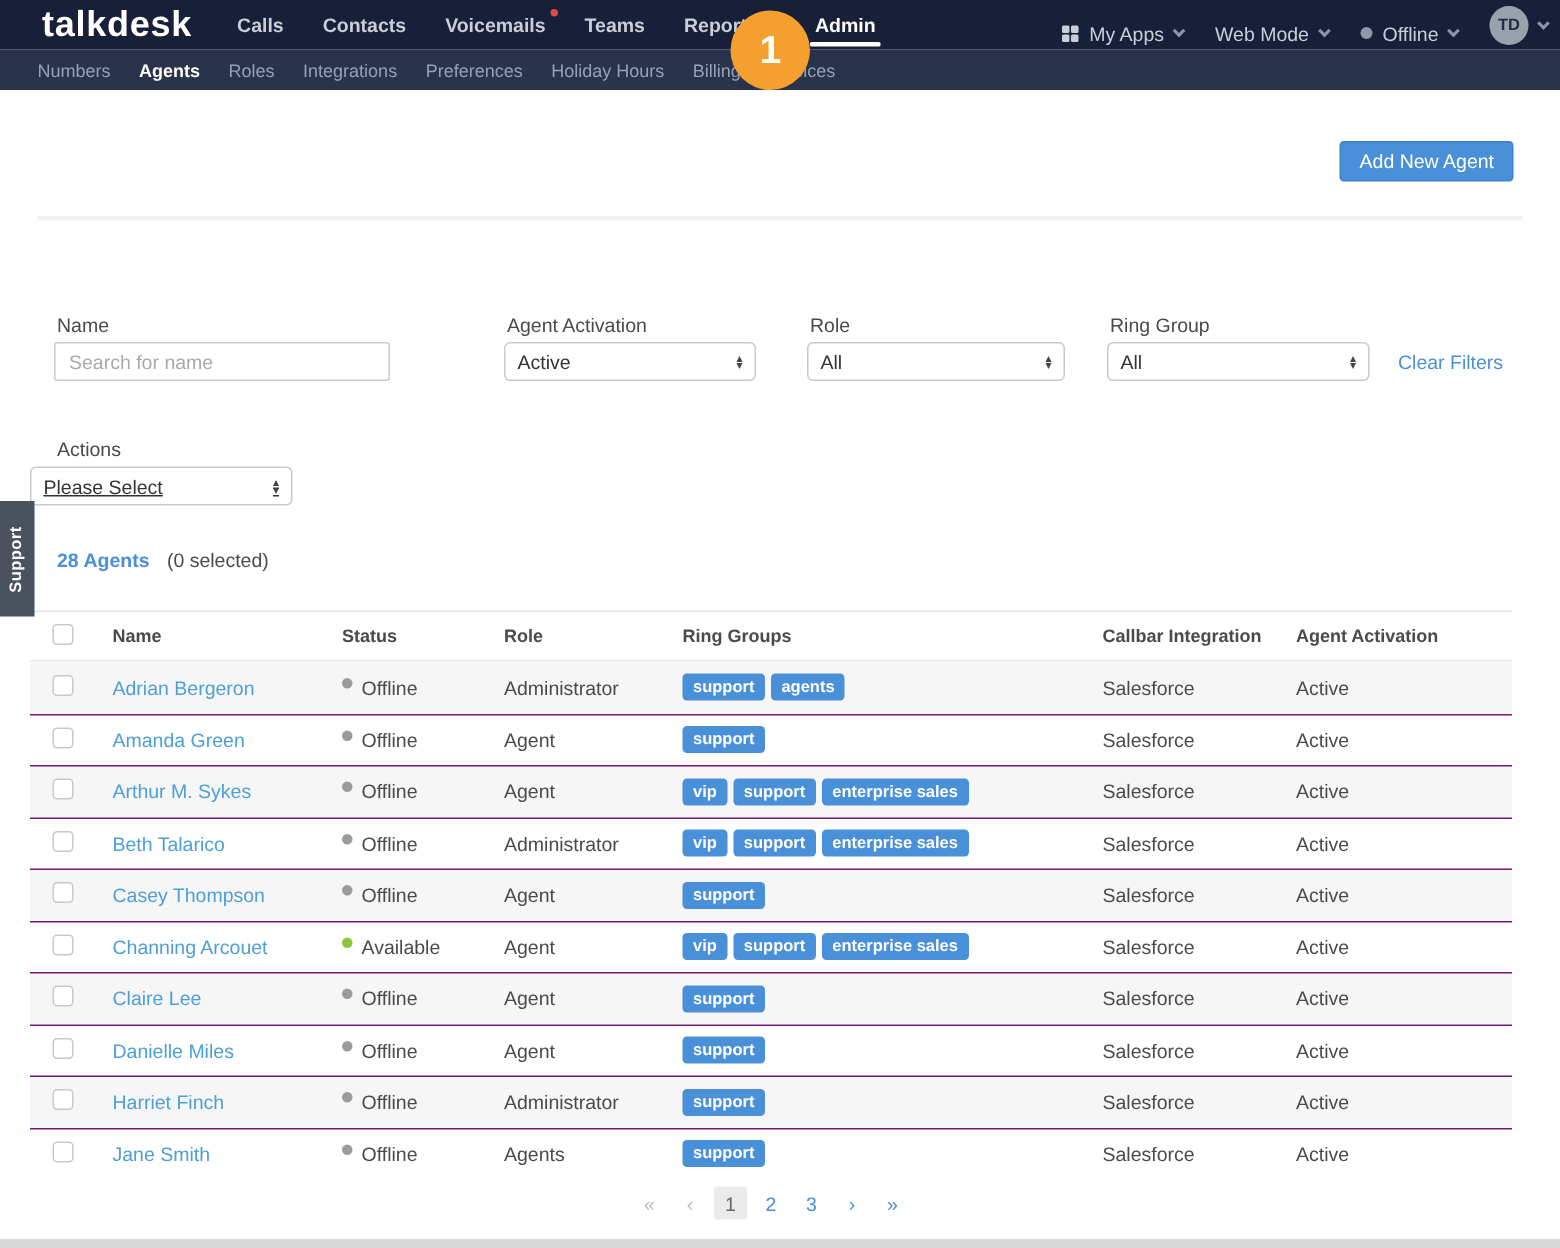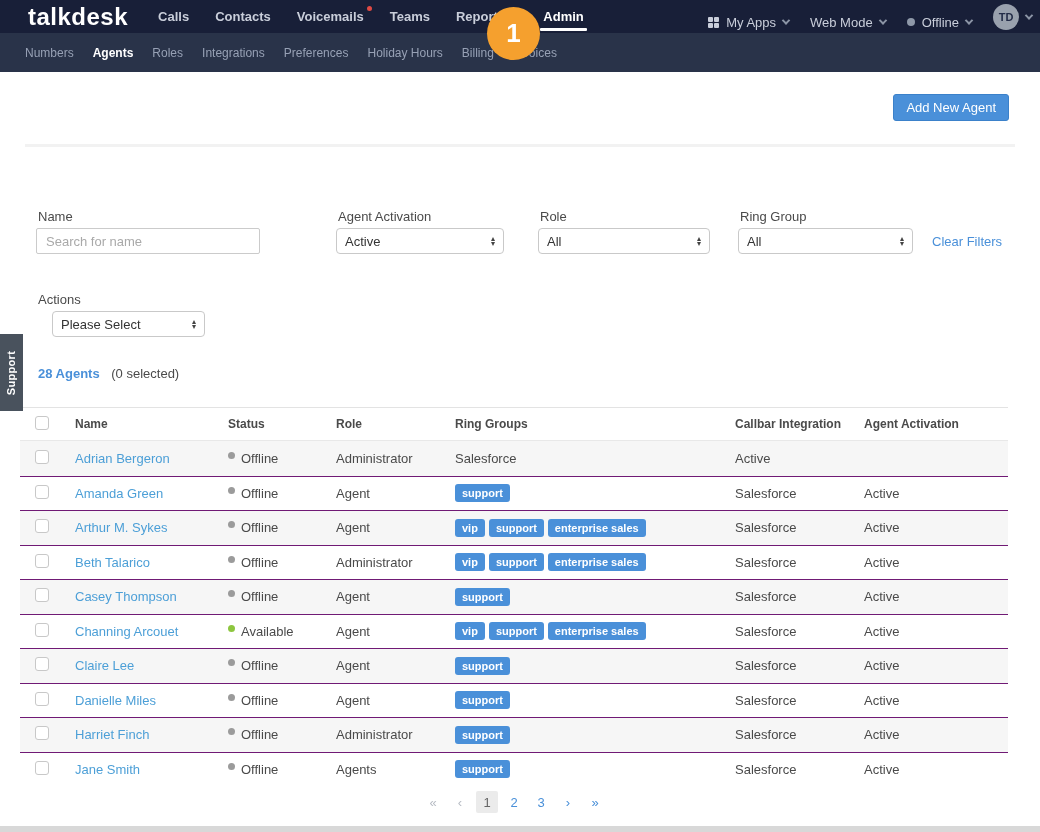--- a/index.html
+++ b/index.html
@@ -34,21 +34,21 @@
   .chev { width:6px; height:6px; border-right:2px solid #8C95A6; border-bottom:2px solid #8C95A6; transform:rotate(45deg) translate(-1px,-1px); }
   .presence-dot { width:8px; height:8px; border-radius:50%; background:#8E98A8; }
   #avatar {
     width:26px; height:26px; border-radius:50%; background:#99A1AD;
     color:#232C47; font-size:11px; font-weight:bold;
     display:flex; align-items:center; justify-content:center;
   }
 
   
   #subnav {
-    position:absolute; top:33px; left:0; right:0; height:39px;
+    position:absolute; top:33px; left:0; right:0; height:27px;
     background:#293349; display:flex; align-items:center;
     padding-left:25px; gap:19px; z-index:4;
   }
   .subnav-item { font-size:12px; color:#97A1B5; cursor:pointer; }
   .subnav-item.active { color:#fff; font-weight:bold; }
 
   
   #annotation-badge {
     position:absolute; left:487px; top:7px; width:53px; height:53px; border-radius:50%;
     color:#fff; font-size:26px; font-weight:bold;
@@ -79,21 +79,21 @@
   #name-input::placeholder { color:#A9A9A9; }
   .select {
     position:absolute; height:26px; background:#fff;
     border:1px solid #C9C9C9; border-radius:4px;
     display:flex; align-items:center; justify-content:space-between;
     padding:0 8px; font-size:13px; color:#333; cursor:pointer;
   }
   #f-activation { left:336px; top:228px; width:168px; }
   #f-role { left:538px; top:228px; width:172px; }
   #f-ring { left:738px; top:228px; width:175px; }
-  #f-actions { left:52px; top:311px; width:153px; }
+  #f-actions { left:20px; top:311px; width:175px;text-decoration:underline; }
   .spinner { display:inline-flex; flex-direction:column; line-height:5px; font-size:8px; color:#444; }
   #clear-filters { position:absolute; left:932px; top:234px; font-size:13px; color:#4A90D9; cursor:pointer; }
 
   
   #summary { position:absolute; left:38px; top:366px; font-size:13px; }
   #agents-count { color:#4A90D9; font-weight:bold; }
   #selected-count { color:#4A4A4A; margin-left:8px;text-align:center; }
 
   
   #table { position:absolute; left:20px; top:407px; width:988px; }
@@ -258,20 +258,21 @@
     <div>Ring Groups</div>
     <div>Callbar Integration</div>
     <div>Agent Activation</div>
   </div>
   <div id="table-body">
       <div class="t-row">
         <div><span class="checkbox"></span></div>
         <div><a class="name-link">Adrian Bergeron</a></div>
         <div><span class="status-dot" style="background: rgb(155, 155, 155);"></span><span>Offline</span></div>
         <div>Administrator</div>
+        <div><span class="badge">support</span><span class="badge">agents</span></div>
         <div>Salesforce</div>
         <div>Active</div>
       </div>
       <div class="t-row">
         <div><span class="checkbox"></span></div>
         <div><a class="name-link">Amanda Green</a></div>
         <div><span class="status-dot" style="background: rgb(155, 155, 155);"></span><span>Offline</span></div>
         <div>Agent</div>
         <div><span class="badge">support</span></div>
         <div>Salesforce</div>

